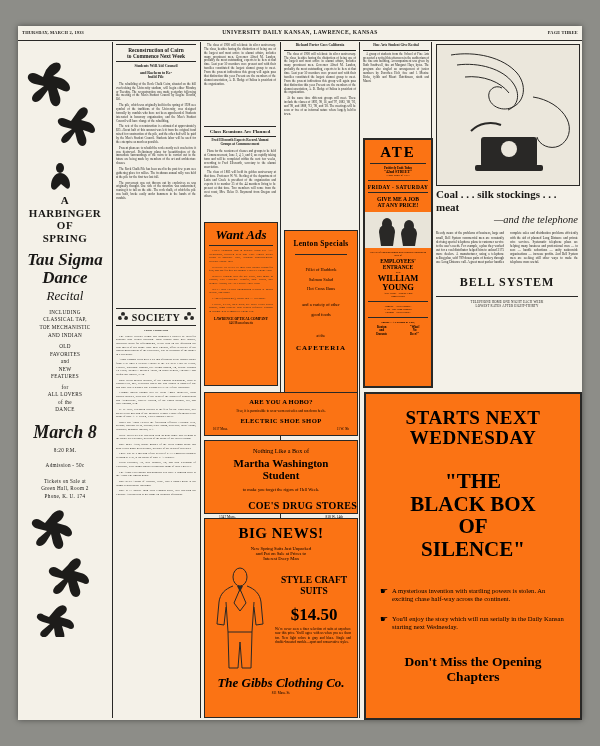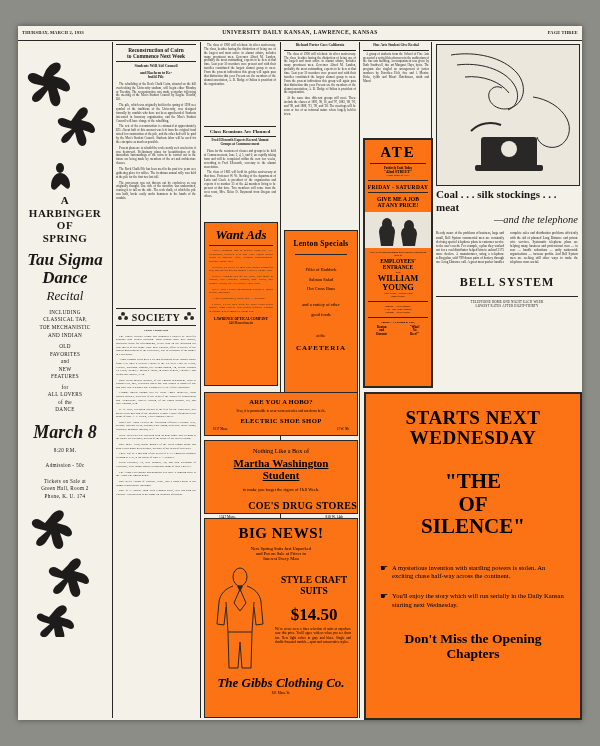--- a/index.html
+++ b/index.html
@@ -67,21 +67,21 @@
   .telefoot{font-size:3.2px;text-align:center;letter-spacing:.2px;}
 
   
   .startsnext{font-size:19px;font-weight:bold;text-align:center;line-height:1.05;letter-spacing:.5px;}
   .blackbox{font-size:21px;font-weight:bold;text-align:center;line-height:1.08;}
   .serialpara{font-size:6.6px;line-height:1.25;}
   .dontmiss{font-size:13.5px;font-weight:bold;text-align:center;line-height:1.15;}
 
   
   .nothinglike{font-size:6.2px;text-align:center;}
-  .martha{font-size:11px;font-weight:bold;text-align:center;line-height:1.1;text-decoration:underline;}
+  .martha{font-size:11px;font-weight:bold;text-align:center;line-height:1.1;}
   .coes{font-size:10px;font-weight:bold;text-align:right;letter-spacing:.3px;}
   .bignews{font-size:15px;font-weight:bold;text-align:center;letter-spacing:.5px;}
   .stylecraft{font-size:9.5px;font-weight:bold;text-align:center;line-height:1.15;}
   .price{font-size:17px;font-weight:bold;text-align:center;}
   .gibbs{font-size:13px;font-weight:bold;font-style:italic;text-align:center;}
 
   .hobo{font-size:6.6px;font-weight:bold;text-align:center;letter-spacing:.2px;}
   .shopname{font-size:6.6px;font-weight:bold;text-align:center;letter-spacing:.4px;}
 
   .art{position:absolute;border:1px solid #2b2a28;background:#efece2;overflow:hidden;}
@@ -402,20 +402,21 @@
         <div style="position:absolute;left:70px;top:66px;width:76px;font-size:3.3px;line-height:1.3;text-align:justify;">We've never seen a finer selection of suits at anywhere near this price. You'll agree with us when you see them too. New light colors in gray and blues. Single and double-breasted models—sport and conservative styles.</div>
       </div>
       <div class="gibbs" style="margin-top:2px;">The Gibbs Clothing Co.</div>
       <div class="center" style="font-size:3.4px;">811 Mass. St.</div>
     </div>
 
     <div class="box thick" style="left:346px;top:366px;width:214px;height:324px;">
       <div class="startsnext" style="margin-top:14px;">STARTS NEXT</div>
       <div class="startsnext">WEDNESDAY</div>
       <div class="blackbox" style="margin-top:22px;">"THE</div>
+      <div class="blackbox">BLACK BOX</div>
       <div class="blackbox">OF</div>
       <div class="blackbox">SILENCE"</div>
 
       <div style="display:flex;gap:4px;margin:26px 14px 0;">
         <span style="font-size:9px;line-height:1;">☛</span>
         <span class="serialpara">A mysterious invention with startling powers is stolen. An exciting chase half-way across the continent.</span>
       </div>
       <div style="display:flex;gap:4px;margin:12px 14px 0;">
         <span style="font-size:9px;line-height:1;">☛</span>
         <span class="serialpara">You'll enjoy the story which will run serially in the Daily Kansan starting next Wednesday.</span>

